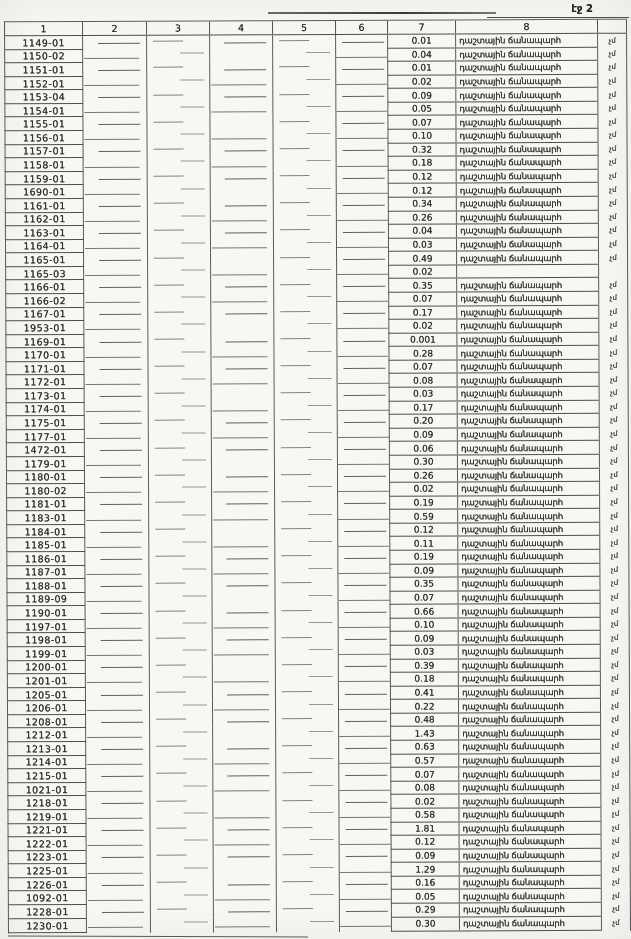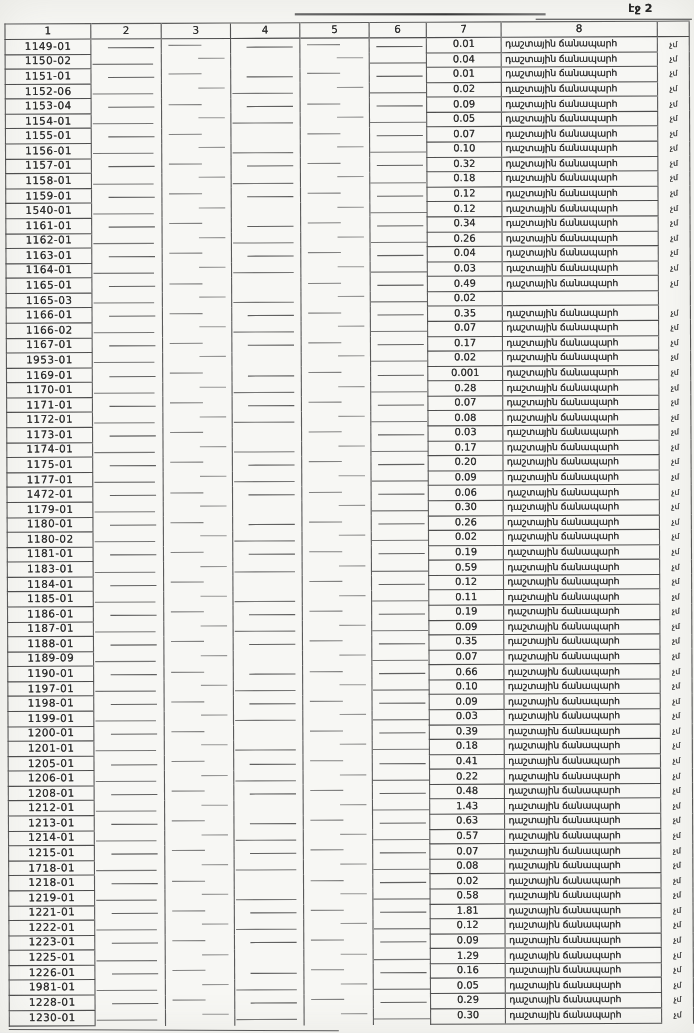--- a/index.html
+++ b/index.html
@@ -132,21 +132,21 @@
           <td class="blank"></td>
           <td class="blank"></td>
           <td class="blank"></td>
           <td class="blank"></td>
           <td class="blank"></td>
           <td class="c-val">0.01</td>
           <td class="c-use">դաշտային ճանապարհ</td>
           <td class="c-unit">չմ</td>
         </tr>
         <tr>
-          <td class="c-id">1152-06</td>
+          <td class="c-id">1152-01</td>
           <td class="blank"></td>
           <td class="blank"></td>
           <td class="blank"></td>
           <td class="blank"></td>
           <td class="blank"></td>
           <td class="c-val">0.02</td>
           <td class="c-use">դաշտային ճանապարհ</td>
           <td class="c-unit">չմ</td>
         </tr>
         <tr>
@@ -220,21 +220,21 @@
           <td class="blank"></td>
           <td class="blank"></td>
           <td class="blank"></td>
           <td class="blank"></td>
           <td class="blank"></td>
           <td class="c-val">0.12</td>
           <td class="c-use">դաշտային ճանապարհ</td>
           <td class="c-unit">չմ</td>
         </tr>
         <tr>
-          <td class="c-id">1540-01</td>
+          <td class="c-id">1690-01</td>
           <td class="blank"></td>
           <td class="blank"></td>
           <td class="blank"></td>
           <td class="blank"></td>
           <td class="blank"></td>
           <td class="c-val">0.12</td>
           <td class="c-use">դաշտային ճանապարհ</td>
           <td class="c-unit">չմ</td>
         </tr>
         <tr>
@@ -704,21 +704,21 @@
           <td class="blank"></td>
           <td class="blank"></td>
           <td class="blank"></td>
           <td class="blank"></td>
           <td class="blank"></td>
           <td class="c-val">0.07</td>
           <td class="c-use">դաշտային ճանապարհ</td>
           <td class="c-unit">չմ</td>
         </tr>
         <tr>
-          <td class="c-id">1718-01</td>
+          <td class="c-id">1021-01</td>
           <td class="blank"></td>
           <td class="blank"></td>
           <td class="blank"></td>
           <td class="blank"></td>
           <td class="blank"></td>
           <td class="c-val">0.08</td>
           <td class="c-use">դաշտային ճանապարհ</td>
           <td class="c-unit">չմ</td>
         </tr>
         <tr>
@@ -792,21 +792,21 @@
           <td class="blank"></td>
           <td class="blank"></td>
           <td class="blank"></td>
           <td class="blank"></td>
           <td class="blank"></td>
           <td class="c-val">0.16</td>
           <td class="c-use">դաշտային ճանապարհ</td>
           <td class="c-unit">չմ</td>
         </tr>
         <tr>
-          <td class="c-id">1981-01</td>
+          <td class="c-id">1092-01</td>
           <td class="blank"></td>
           <td class="blank"></td>
           <td class="blank"></td>
           <td class="blank"></td>
           <td class="blank"></td>
           <td class="c-val">0.05</td>
           <td class="c-use">դաշտային ճանապարհ</td>
           <td class="c-unit">չմ</td>
         </tr>
         <tr>

